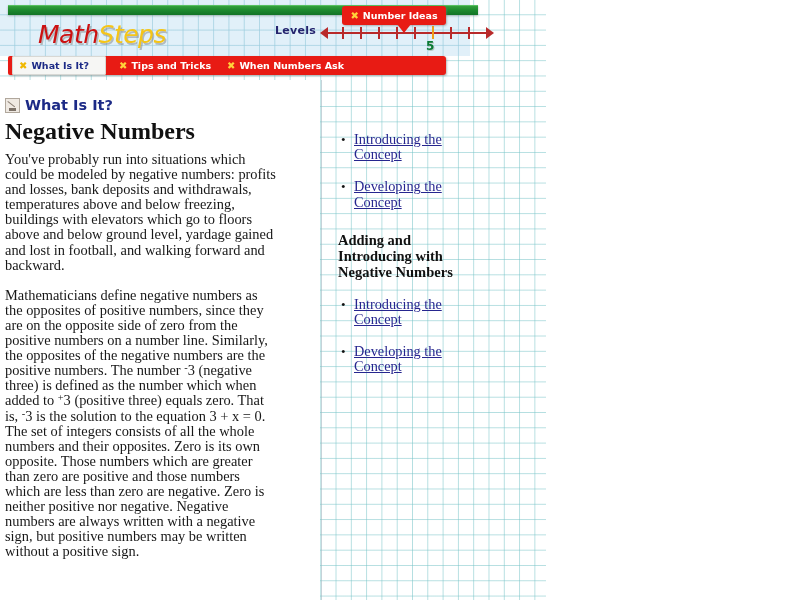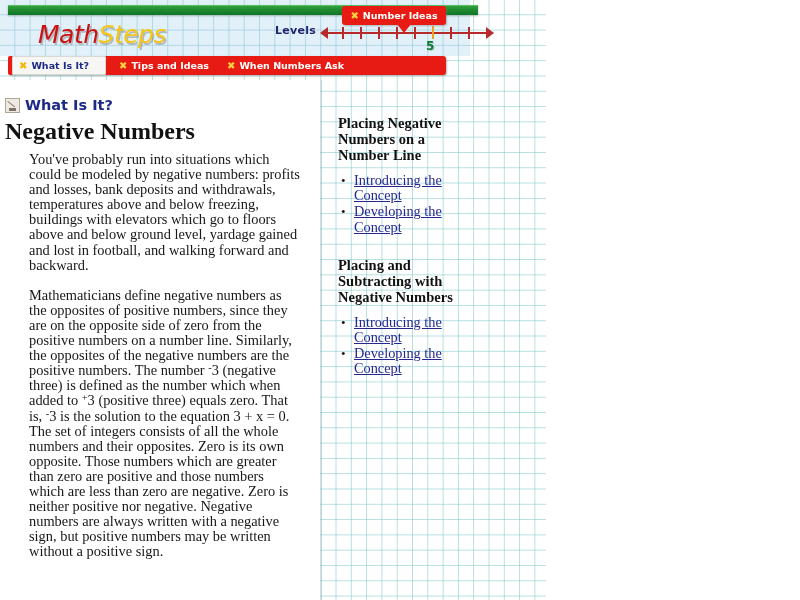--- a/index.html
+++ b/index.html
@@ -287,21 +287,20 @@
   .body-text {
     position: absolute;
     left: 5px;
     top: 72px;
     width: 272px;
     font-family: "Liberation Serif", serif;
     font-size: 14.4px;
     line-height: 15.1px;
     color: #171717;
     text-align: left;
-    margin-left: 24px;
   }
   .body-text p { margin: 0 0 15px 0; }
   .body-text sup {
     font-size: 0.72em;
     vertical-align: 0.42em;
     line-height: 0;
   }
 
   
   .divider {
@@ -328,21 +327,21 @@
     margin: 0 0 10px 0;
     width: 115px;
   }
   .sb-list {
     margin: 0 0 22px 0;
     padding: 0 0 0 16px;
     list-style: none;
   }
   .sb-list li {
     position: relative;
-    margin: 0 0 1px 0;
+    margin: 17px 0 1px 0;
     font-family: "Liberation Serif", serif;
     font-size: 14.3px;
     line-height: 15.2px;
   }
   .sb-list li::before {
     content: "\2022";
     position: absolute;
     left: -13px;
     top: 0;
     color: #111111;
@@ -386,21 +385,21 @@
     </div>
   </div>
 
   <div class="tabbar">
     <div class="tab active tab-t1">
       <span class="xmark">✖</span>
       <span>What Is It?</span>
     </div>
     <div class="tab tab-t2">
       <span class="xmark">✖</span>
-      <span>Tips and Ideas</span>
+      <span>Tips and Tricks</span>
     </div>
     <div class="tab tab-t3">
       <span class="xmark">✖</span>
       <span>When Numbers Ask</span>
     </div>
   </div>
   <div class="tab-lesson">
     <span class="xmark">✖</span>
     <span>Number Ideas</span>
   </div>
@@ -418,31 +417,30 @@
     <div class="body-text">
       <p>You've probably run into situations which could be modeled by negative numbers: profits and losses, bank deposits and withdrawals, temperatures above and below freezing, buildings with elevators which go to floors above and below ground level, yardage gained and lost in football, and walking forward and backward.</p>
       <p><span>Mathematicians define negative numbers as the opposites of positive numbers, since they are on the opposite side of zero from the positive numbers on a number line. Similarly, the opposites of the negative numbers are the positive numbers. The number </span><sup>-</sup><span>3 (negative three) is defined as the number which when added to </span><sup>+</sup><span>3 (positive three) equals zero. That is, </span><sup>-</sup><span>3 is the solution to the equation 3 + x = 0. The set of integers consists of all the whole numbers and their opposites. Zero is its own opposite. Those numbers which are greater than zero are positive and those numbers which are less than zero are negative. Zero is neither positive nor negative. Negative numbers are always written with a negative sign, but positive numbers may be written without a positive sign.</span></p>
     </div>
   </div>
 
   <div class="divider"></div>
 
   <div class="right-col">
 
-    <h3 class="sb-head">Placing Negative Numbers on a Number Line</h3>
     <ul class="sb-list">
       <li>
         <a href="#">Introducing the Concept</a>
       </li>
       <li>
         <a href="#">Developing the Concept</a>
       </li>
     </ul>
 
-    <h3 class="sb-head">Placing and Subtracting with Negative Numbers</h3>
+    <h3 class="sb-head">Adding and Introducing with Negative Numbers</h3>
     <ul class="sb-list">
       <li>
         <a href="#">Introducing the Concept</a>
       </li>
       <li>
         <a href="#">Developing the Concept</a>
       </li>
     </ul>
   </div>
 

